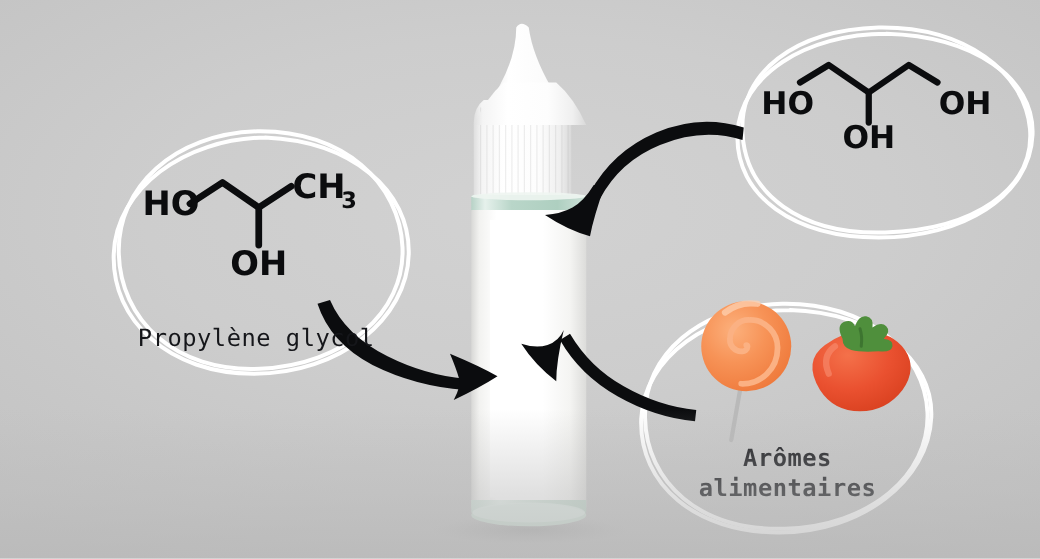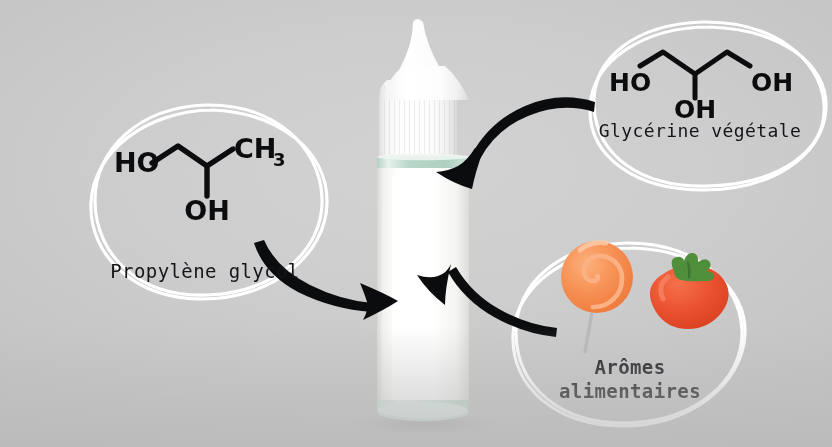--- a/index.html
+++ b/index.html
@@ -196,18 +196,17 @@
       <path d="M484 148 q-9 25 -12 41 q-18 -5 -36 -17 q13 -1 22 -6 q9 -5 17 -18 z"></path>
     </g>
 
     <g fill="#0b0c0e">
       <path d="M556 337 q-32 -3 -62 -20 q-30 -17 -46 -45 l8 -5 q16 27 43 42 q28 16 58 19 z"></path>
       <path d="M451 264 q-6 25 -6 41 q-17 -13 -28 -30 q12 4 21 1 q9 -3 13 -12 z"></path>
     </g>
   </svg>
 
   <div class="lbl" id="pg-label">Propylène glycol</div>
-  <div class="lbl" id="vg-label">Glycérine végétale</div>
   <div class="lbl" id="ar-label">Arômes
 alimentaires</div>
 
   <div id="floor"></div>
 </div>
 
 </body></html>

